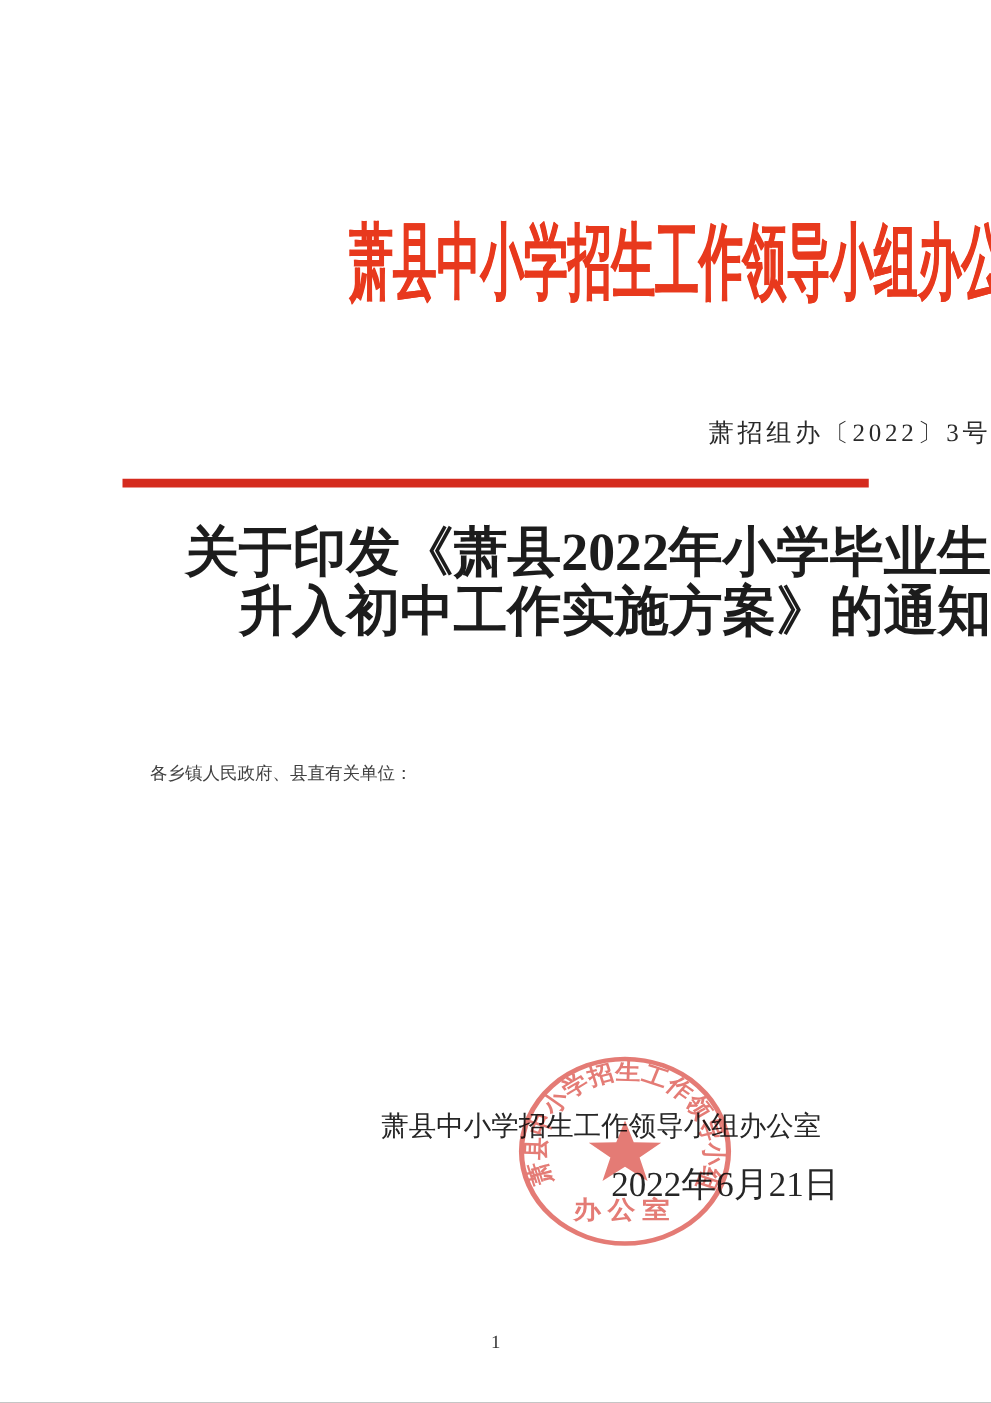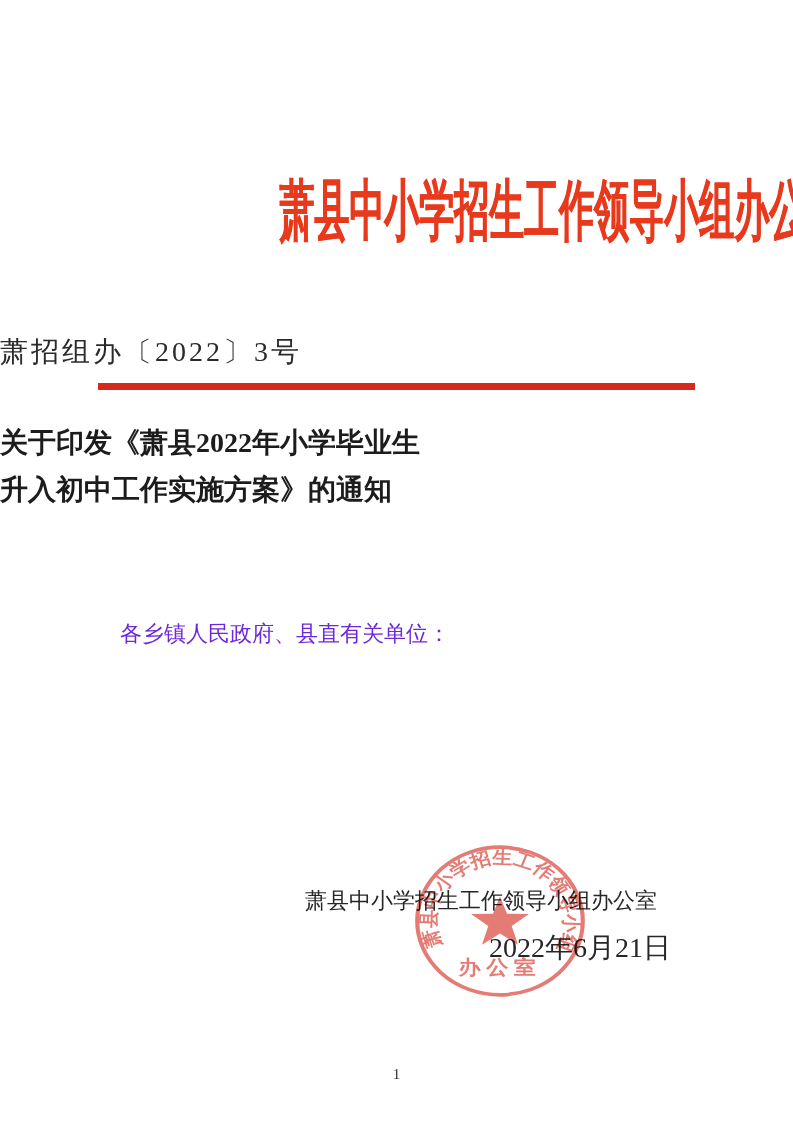--- a/index.html
+++ b/index.html
@@ -23,43 +23,43 @@
     display:inline-block;
     font-size:66px; line-height:1.05; font-weight:bold;
     color:#e8391d;
     transform:scaleX(0.53); transform-origin:50% 50%;
     text-shadow:1px 0 0 #e8391d;
   }
 
   
   .doc-number {
     position:absolute; top:333px; left:0; width:793px;
-    text-align:left;
-    font-size:28px; letter-spacing:3px; color:#2a2a2a;
+    text-align:right;
+    font-size:20px; letter-spacing:3px; color:#2a2a2a;
   }
 
   
   .red-rule {
     position:absolute; top:383px; left:98px;
     width:597px; height:7px;
     background:#d52b1e;
   }
 
   
   .notice-title {
     position:absolute; top:419px; left:0; width:793px;
-    text-align:left;
-    font-size:28px; font-weight:bold; line-height:47px;
+    text-align:right;
+    font-size:43px; font-weight:bold; line-height:47px;
     color:#1c1c1c;
   }
 
   
   .body-block {
-    position:absolute; top:611px; left:120px; width:558px;
-    font-size:22px; line-height:45px; color:#6d28d9;
+    position:absolute; top:597px; left:120px; width:558px;
+    font-size:14px; line-height:45px; color:#404040;
   }
   .line-just { text-align:justify; text-align-last:justify; }
   .indent-first { padding-left:44px; }
 
   
   .sig-org {
     position:absolute; top:886px; left:305px; width:380px;
     text-align:left; font-size:22px; color:#262626;
   }
   .sig-date {

